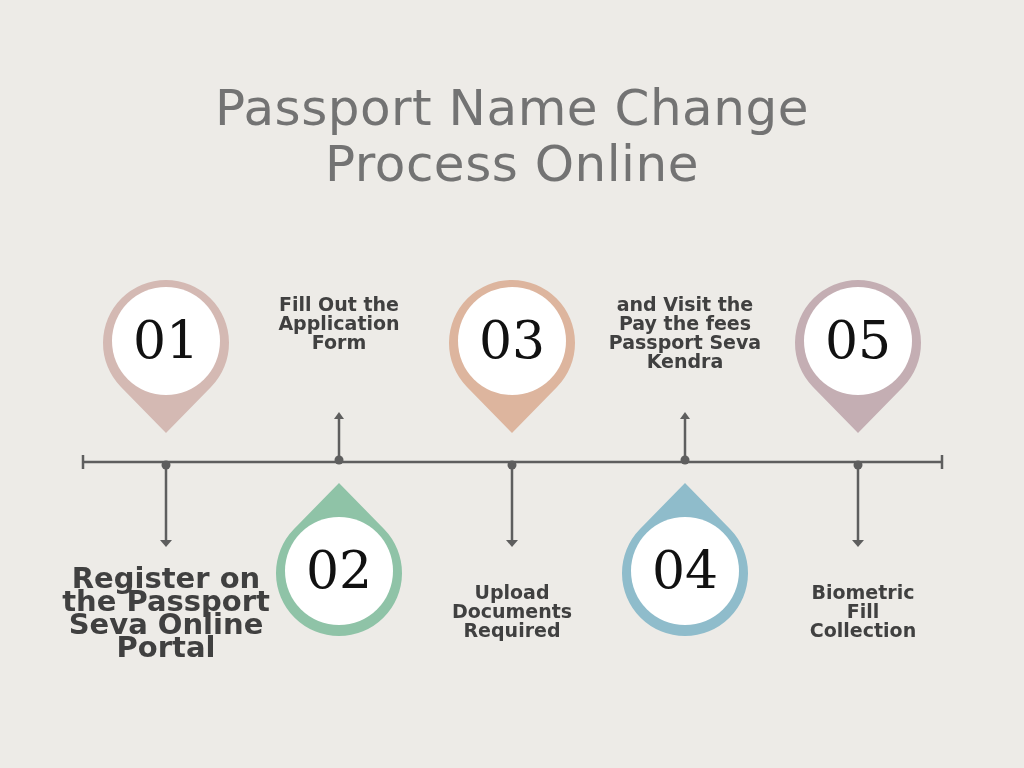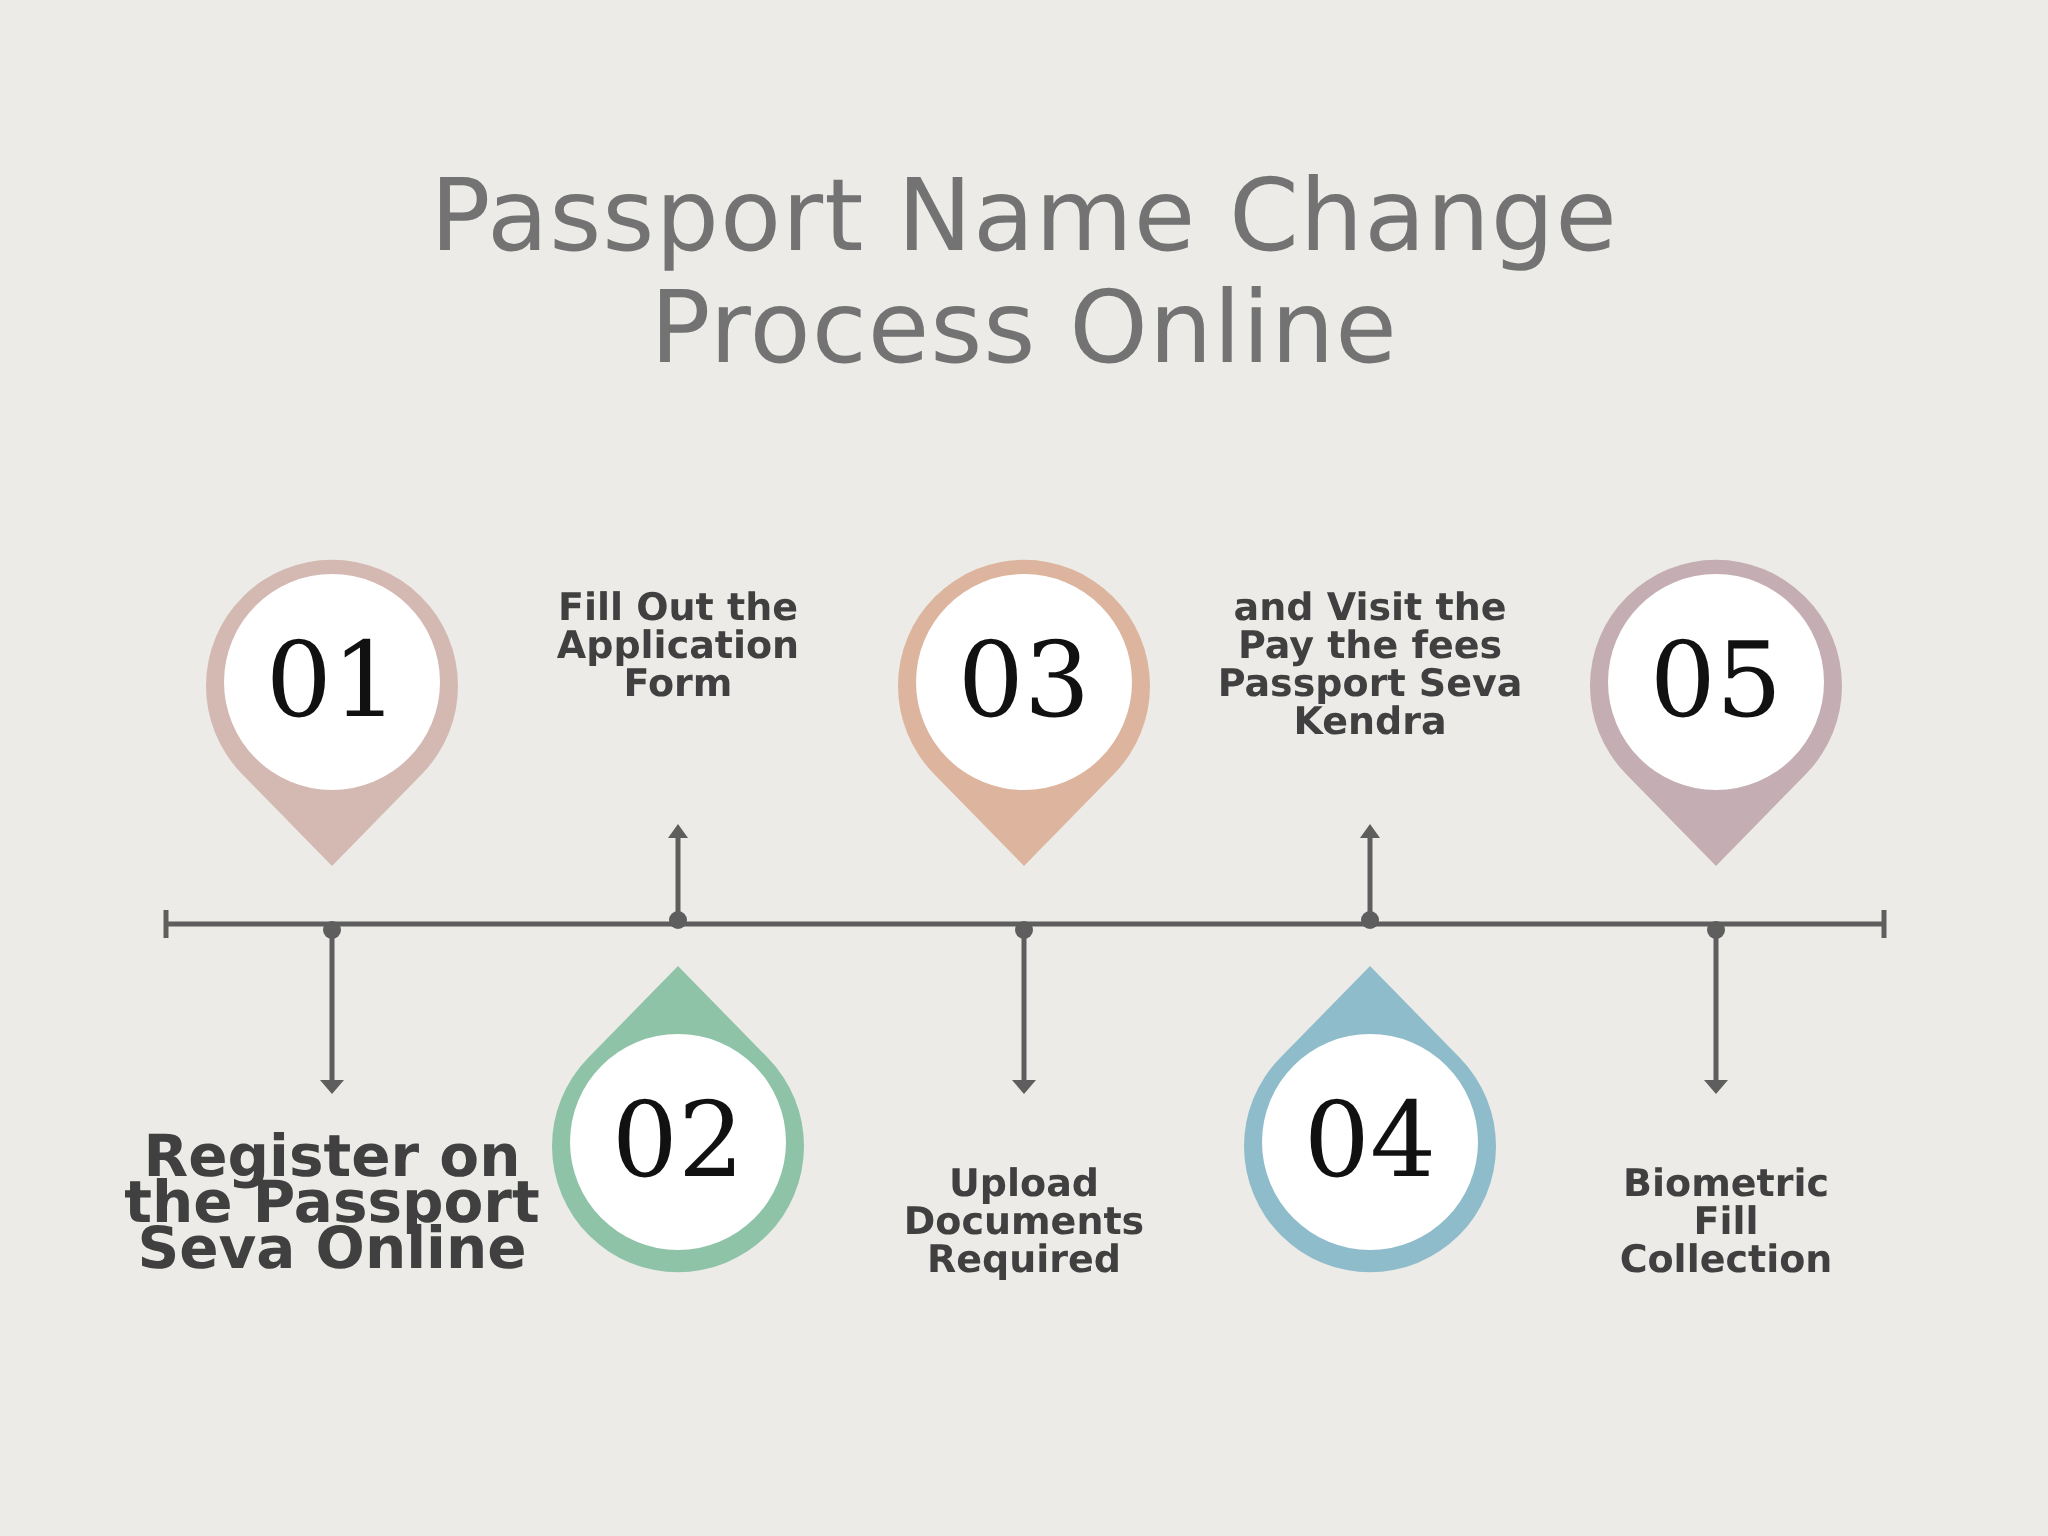--- a/index.html
+++ b/index.html
@@ -80,20 +80,21 @@
     <path d="M858,433 L813,387 A63,63 0 1 1 903,387 Z" fill="#c4aeb3"></path>
     <circle cx="858" cy="341" r="54" fill="#ffffff"></circle>
     <text class="num" x="858" y="358" text-anchor="middle" font-size="52" fill="#111">05</text>
   </g>
 </svg>
 
 <div class="label big" style="left:55px; top:567px; width:222px;">
   <div>Register on</div>
   <div>the Passport</div>
   <div>Seva Online</div>
+  <div>Portal</div>
 </div>
 
 <div class="label" style="left:249px; top:295px;">
   <div>Fill Out the</div>
   <div>Application</div>
   <div>Form</div>
 </div>
 
 <div class="label" style="left:422px; top:583px;">
   <div>Upload</div>

